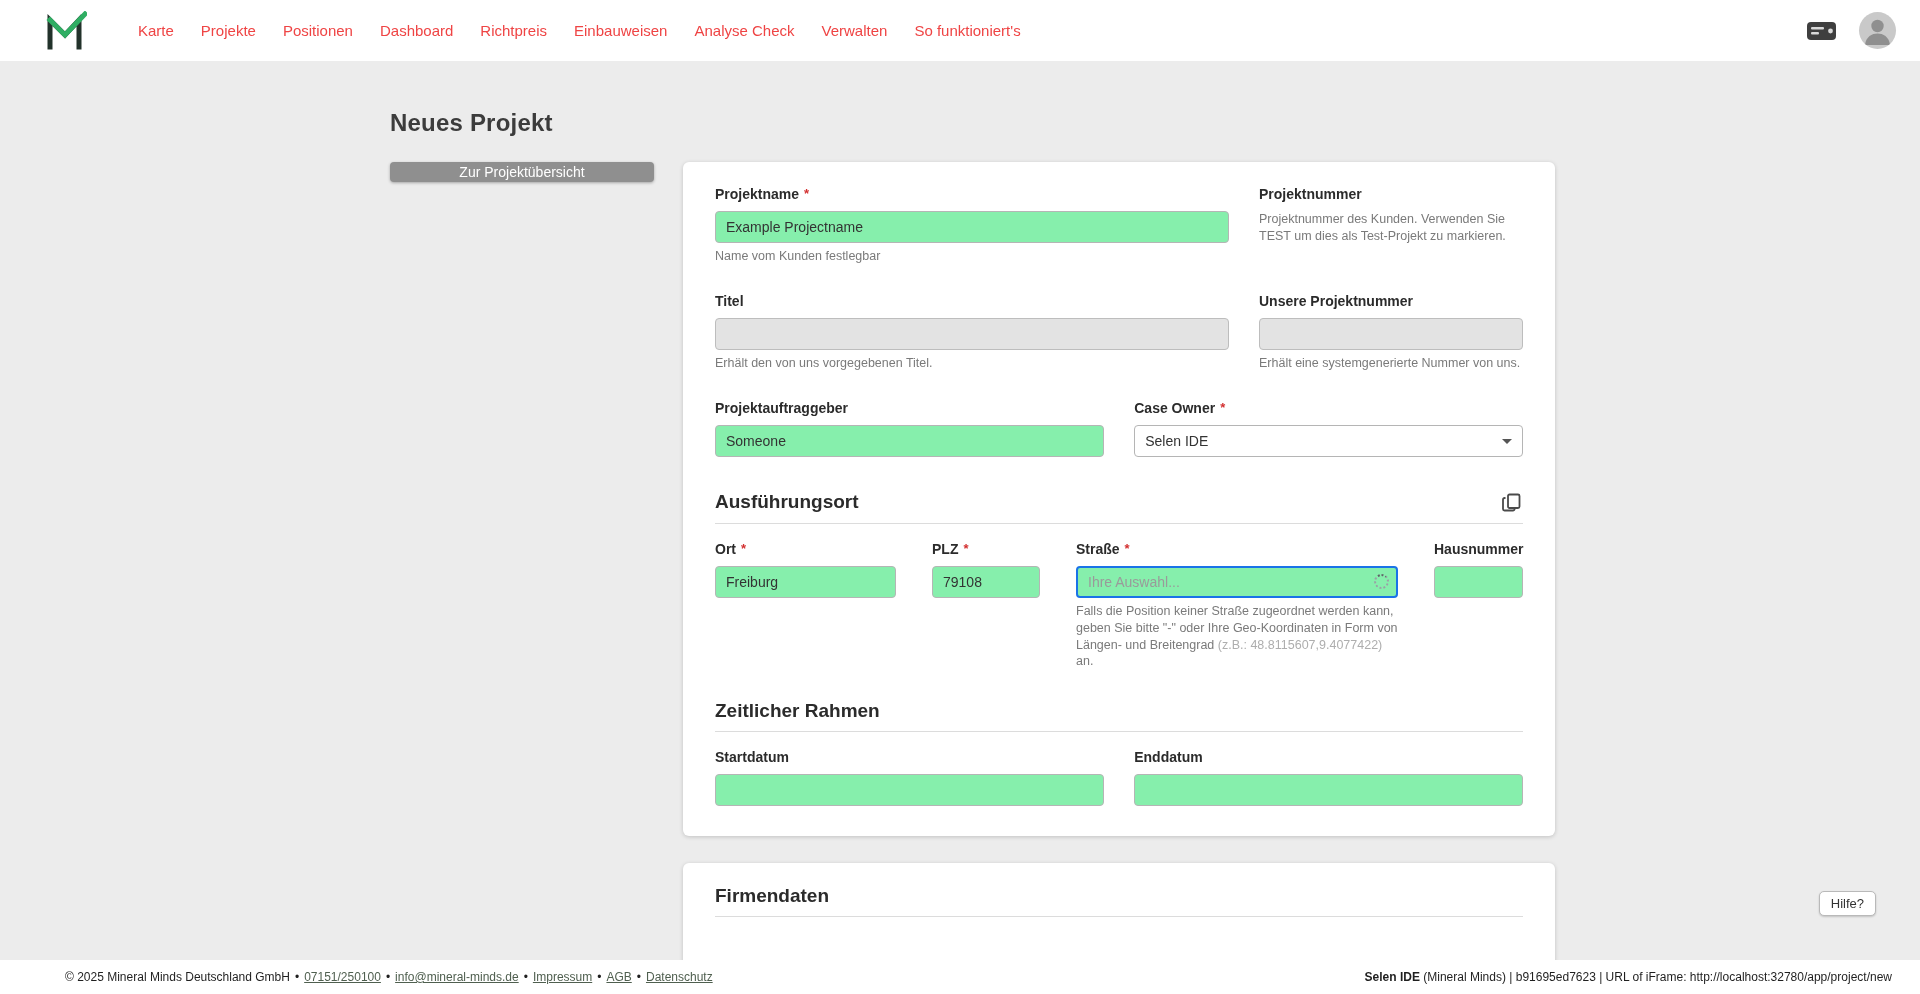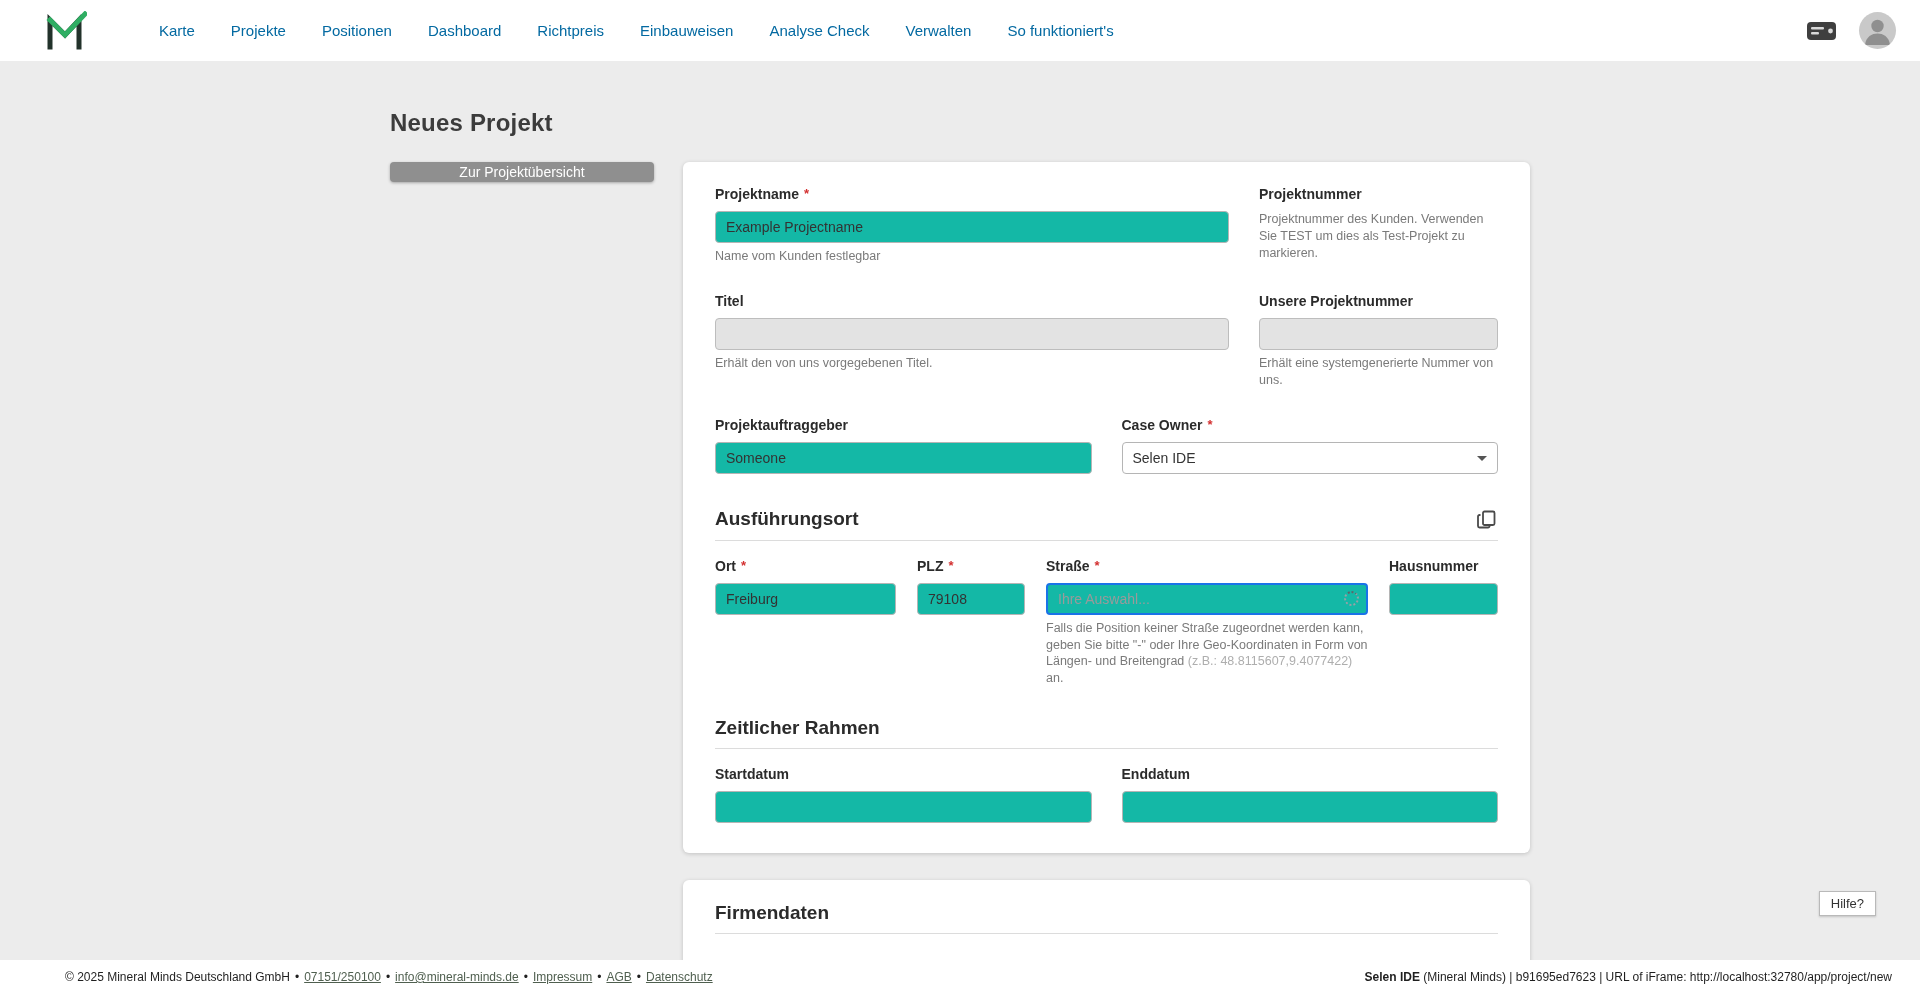--- a/index.html
+++ b/index.html
@@ -13,21 +13,21 @@
   input, button { font-family:"Liberation Sans", sans-serif; }
 
   
   .topnav {
     height:61px; background:#ffffff;
     display:flex; align-items:center;
     padding:0 24px 0 45px;
     position:relative; z-index:5;
   }
   .logo { width:42px; height:40px; display:block; cursor:pointer; }
-  .nav-items { display:flex; gap:36px; margin-left:72px; font-size:15px; color:#0369a1; }
+  .nav-items { display:flex; gap:27px; margin-left:51px; font-size:15px; color:#ef4444; }
   .nav-item { cursor:pointer; white-space:nowrap; }
   .nav-right { margin-left:auto; display:flex; align-items:center; gap:22px; }
   .server-icon { display:block; cursor:pointer; }
   .avatar {
     width:37px; height:37px; border-radius:50%;
     background:#c9c9c9; overflow:hidden; cursor:pointer;
     display:flex; align-items:center; justify-content:center;
   }
 
   
@@ -51,31 +51,31 @@
     padding:24px 32px 28px;
   }
   .card2 { margin-top:27px; height:220px; padding:22px 32px; }
 
   
   .f-label { font-size:14px; font-weight:700; color:#2b2b2b; margin-bottom:9px; display:flex; gap:5px; align-items:flex-start; }
   .req { color:#d32f2f; font-size:13px; line-height:1; margin-top:1px; }
   .f-input {
     width:100%; height:32px;
     border:1px solid #b5b5b5; border-radius:4px;
-    padding:0 10px; font-size:14px; color:#333; background:#14b8a6;
+    padding:0 10px; font-size:14px; color:#333; background:#86efac;
     outline:none;
   }
   .f-input:disabled { background:#e3e3e3; border-color:#bdbdbd; }
   .f-help { font-size:12.5px; color:#7a7a7a; margin-top:5px; line-height:1.35; }
   .f-help .dim { color:#aeaeae; }
 
   .row { display:grid; gap:30px; margin-bottom:28px; }
   .r-main { grid-template-columns:514px 1fr; }
   .r-half { grid-template-columns:1fr 1fr; margin-bottom:34px; }
-  .r-loc  { grid-template-columns:181px 108px 322px 1fr; gap:21px; margin-bottom:0; }
+  .r-loc  { grid-template-columns:181px 108px 322px 1fr; gap:36px; margin-bottom:0; }
 
   .section-head {
     display:flex; align-items:center; justify-content:space-between;
     border-bottom:1px solid #dcdcdc;
     padding-bottom:9px; margin-bottom:17px;
   }
   .section-head.mt { margin-top:30px; }
   .section-title { font-size:19px; font-weight:700; color:#2b2b2b; }
   .copy-btn { background:none; border:none; cursor:pointer; padding:2px; display:flex; }
 
@@ -95,21 +95,21 @@
     position:absolute; right:9px; top:50%; margin-top:-8px;
     width:15px; height:15px; border-radius:50%;
     border:2px dotted #9aa0a6; border-top-color:#5f6368;
     animation:spin 1.1s linear infinite;
   }
   @keyframes spin { to { transform:rotate(360deg); } }
 
   
   .help-btn {
     position:absolute; right:44px; top:830px;
-    background:#fff; border:1px solid #b9b9b9; border-radius:0;
+    background:#fff; border:1px solid #b9b9b9; border-radius:5px;
     font-size:13px; color:#333; padding:4px 11px;
     box-shadow:0 1px 2px rgba(0,0,0,.18); cursor:pointer;
   }
 
   
   .footer {
     height:34px; background:#fff;
     display:flex; align-items:center; justify-content:space-between;
     padding:0 28px 0 37px;
     font-size:12px; color:#1f1f1f;

